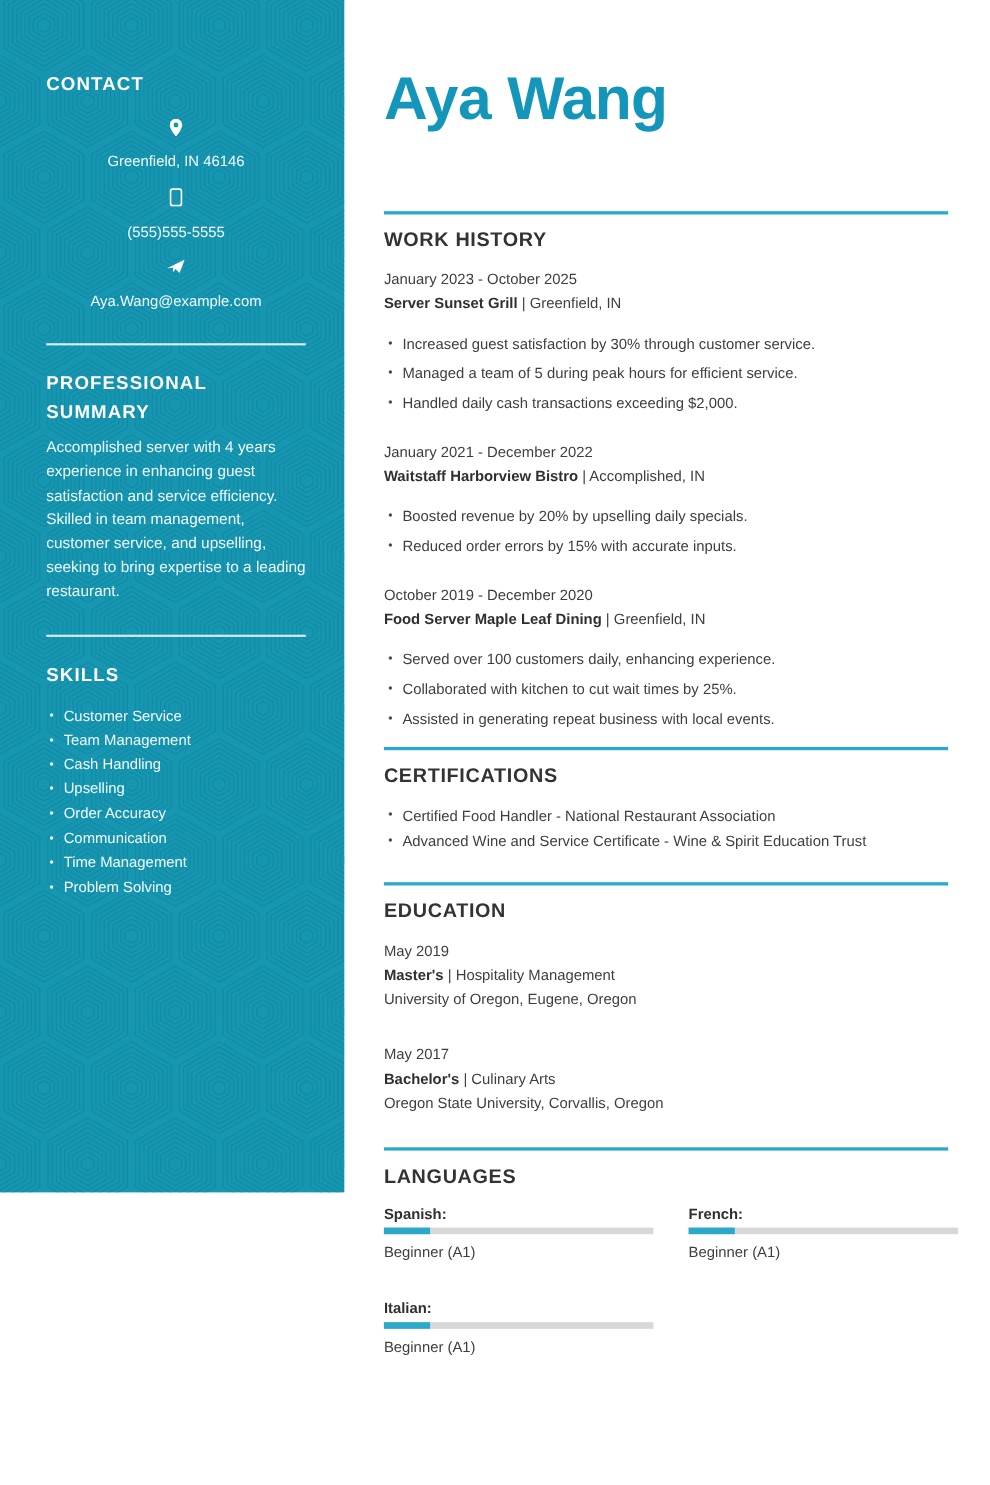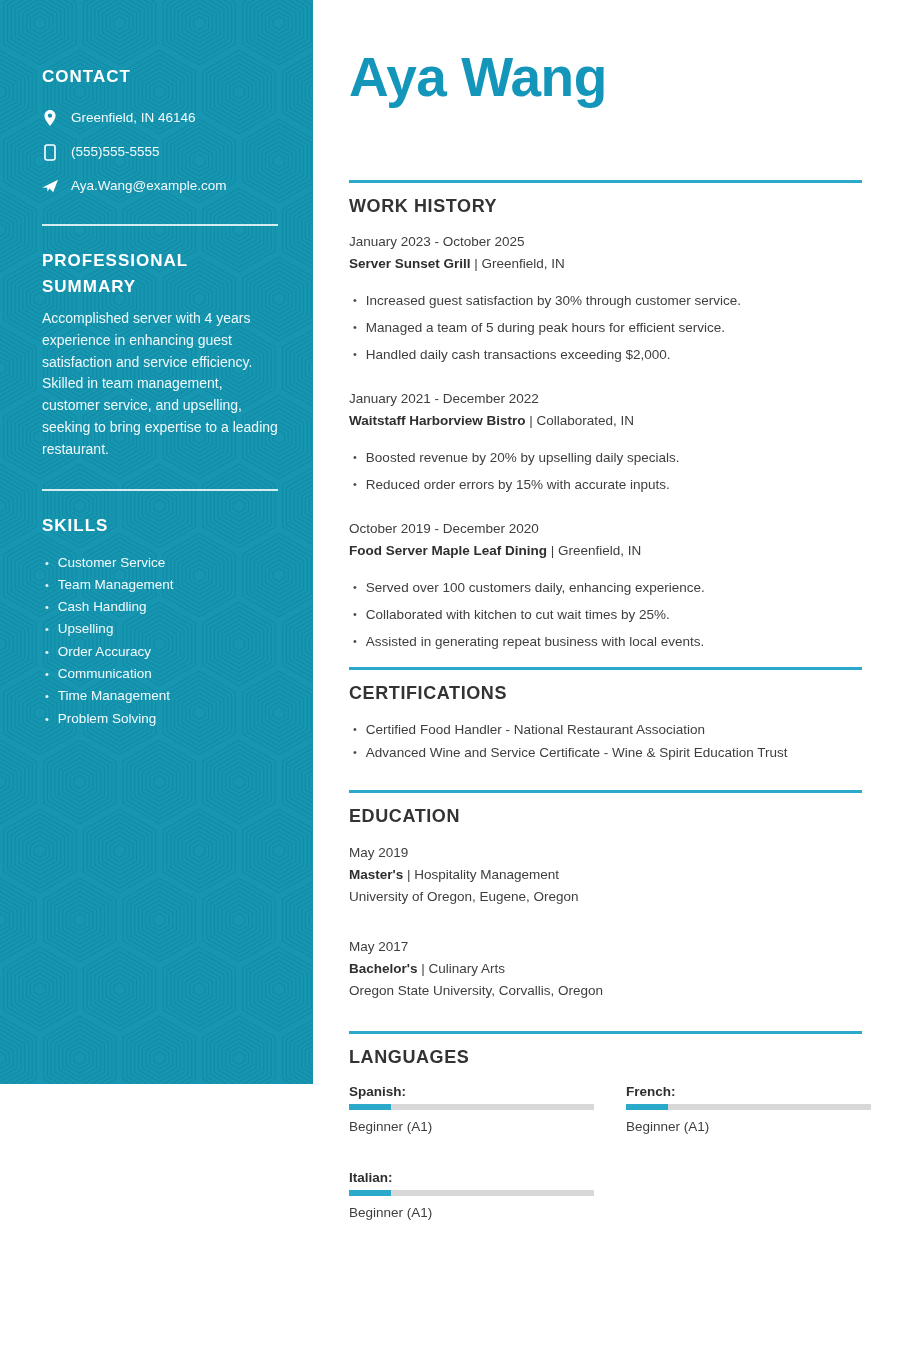--- a/index.html
+++ b/index.html
@@ -15,29 +15,29 @@
   body{
     width:900px;height:1350px;background:#ffffff;position:relative;overflow:hidden;
     font-family:"Liberation Sans", sans-serif;color:var(--text);
   }
   
   .sidebar{position:absolute;left:0;top:0;width:313px;height:1084px;background:var(--sidebar-bg);overflow:hidden;}
   .sidebar .pattern{position:absolute;left:0;top:0;width:313px;height:1350px;}
   .side-inner{position:relative;z-index:1;padding:64px 35px 0 42px;color:#ffffff;}
   .side-h{margin:0;font-size:17px;font-weight:bold;letter-spacing:1px;line-height:26px;color:#ffffff;}
   .contact-list{list-style:none;margin:18px 0 0;padding:0;}
-  .contact-item{display:flex;align-items:center;gap:13px;margin-bottom:14px;font-size:13.5px;line-height:20px;color:#f2fbfd;}
+  .contact-item{display:flex;align-items:center;gap:13px;margin-bottom:14px;font-size:13.5px;line-height:20px;color:#f2fbfd;flex-direction:column;}
   .cicon{width:16px;display:inline-flex;justify-content:center;flex:0 0 16px;}
   .side-divider{border:none;height:2px;background:rgba(255,255,255,.82);margin:28px 0 22px;}
   .summary-text{margin:8px 0 0;font-size:14px;line-height:21.8px;color:#eef9fc;}
   .skills-list{list-style:none;margin:13px 0 0;padding:0;text-align:right;}
   .skill{font-size:13.5px;line-height:22.3px;color:#f2fbfd;display:flex;}
   .skill::before{content:"•";font-size:11px;margin:0 9px 0 3px;color:#e8f7fa;}
   
-  .main{position:absolute;left:349px;top:4px;width:513px;}
+  .main{position:absolute;left:349px;top:16px;width:513px;}
   .name{margin:44px 0 0;font-size:55px;line-height:58px;font-weight:bold;color:var(--accent);letter-spacing:-.5px;}
   section{display:block;}
   .rule{border:none;height:3px;background:var(--accent-line);margin:0;}
   .sec-h{margin:13px 0 0;font-size:18px;font-weight:bold;letter-spacing:.6px;color:var(--heading);line-height:21px;}
   .sec-work{margin-top:74px;}
   .sec-cert{margin-top:12px;}
   .sec-edu{margin-top:26px;}
   .sec-lang{margin-top:29px;}
   .job{margin-top:14px;}
   .job + .job{margin-top:20px;}
@@ -1256,21 +1256,21 @@
           <div class="jdate">January 2023 - October 2025</div>
           <div class="jtitle"><span class="b">Server Sunset Grill</span><span class="loc"> | Greenfield, IN</span></div>
           <ul class="bullets wb">
             <li class="bullet">Increased guest satisfaction by 30% through customer service.</li>
             <li class="bullet">Managed a team of 5 during peak hours for efficient service.</li>
             <li class="bullet">Handled daily cash transactions exceeding $2,000.</li>
           </ul>
         </div>
         <div class="job">
           <div class="jdate">January 2021 - December 2022</div>
-          <div class="jtitle"><span class="b">Waitstaff Harborview Bistro</span><span class="loc"> | Collaborated, IN</span></div>
+          <div class="jtitle"><span class="b">Waitstaff Harborview Bistro</span><span class="loc"> | Accomplished, IN</span></div>
           <ul class="bullets wb">
             <li class="bullet">Boosted revenue by 20% by upselling daily specials.</li>
             <li class="bullet">Reduced order errors by 15% with accurate inputs.</li>
           </ul>
         </div>
         <div class="job">
           <div class="jdate">October 2019 - December 2020</div>
           <div class="jtitle"><span class="b">Food Server Maple Leaf Dining</span><span class="loc"> | Greenfield, IN</span></div>
           <ul class="bullets wb">
             <li class="bullet">Served over 100 customers daily, enhancing experience.</li>

